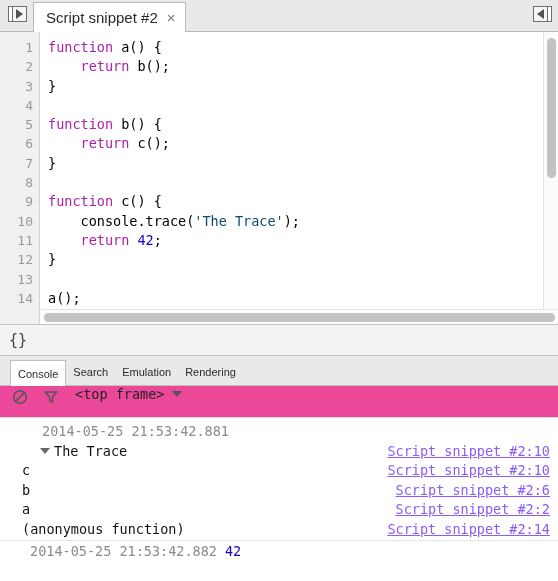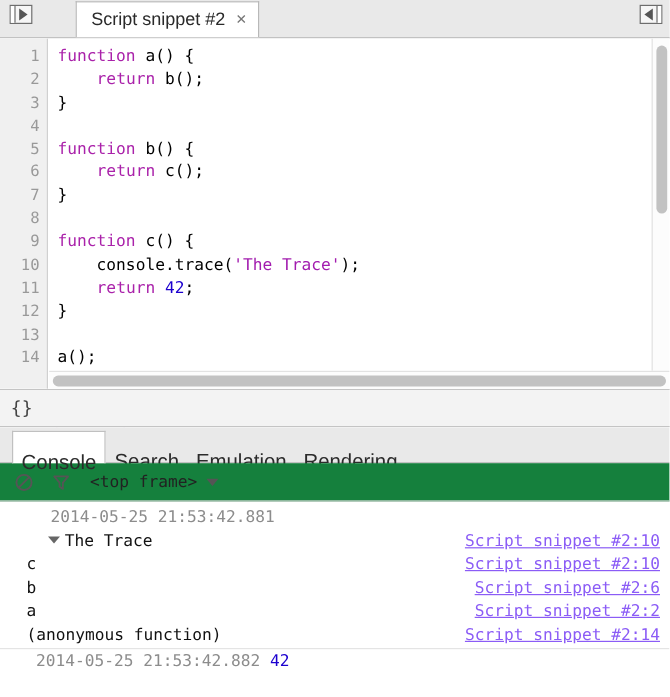--- a/index.html
+++ b/index.html
@@ -25,23 +25,22 @@
     background: #fff;
   }
 
   
   .tabstrip {
     height: 31px;
     flex: 0 0 31px;
     background: #e9e9e9;
     border-bottom: 1px solid #b8b8b8;
     display: flex;
-    align-items: flex-start;
-    position: relative;
-    gap: 30px;
+    align-items: center;
+    position: relative;
   }
   .nav-toggle {
     width: 24px;
     height: 24px;
     margin: 0 4px 3px 5px;
     flex: 0 0 auto;
     display: flex;
     align-items: center;
     justify-content: center;
     cursor: pointer;
@@ -144,21 +143,21 @@
     padding: 6px 0 0 8px;
     font-family: "DejaVu Sans Mono", monospace;
     font-size: 13.5px;
     line-height: 19.3px;
     color: #000;
     white-space: pre;
     overflow: hidden;
   }
   .code div { height: 19.3px; }
   .kw   { color: #aa22aa; }
-  .str  { color: #a21caf; }
+  .str  { color: #0c4a6e; }
   .num  { color: #1c00cf; }
   .plain{ color: #000000; }
 
   
   .vscroll {
     position: absolute;
     right: 0; top: 0;
     width: 15px; height: 277px;
     background: #fcfcfc;
     border-left: 1px solid #e2e2e2;
@@ -225,43 +224,43 @@
     background: #e9e9e9;
     border-bottom: 1px solid #c0c0c0;
     display: flex;
     align-items: flex-end;
     padding-left: 10px;
     box-sizing: border-box;
   }
   .dtab {
     height: 26px;
     line-height: 26px;
-    padding: 13px 7px;
-    font-size: 17px;
+    padding: 0 7px;
+    font-size: 11px;
     color: #2b2b2b;
     cursor: pointer;
     box-sizing: border-box;
   }
   .dtab.active {
     background: #ffffff;
     border-left: 1px solid #c0c0c0;
     border-right: 1px solid #c0c0c0;
     border-top: 1px solid #c0c0c0;
     position: relative;
     top: 1px;
   }
 
   .console-toolbar {
     flex: 0 0 31px;
     height: 31px;
     display: flex;
-    align-items: center;
+    align-items: flex-start;
     padding-left: 9px;
     border-bottom: 1px solid #dcdcdc;
-    background: #15803d;
+    background: #ec4899;
   }
   .tb-icon {
     width: 22px; height: 22px;
     margin-right: 9px;
     display: flex;
     align-items: center;
     justify-content: center;
     cursor: pointer;
   }
   .frame-select {

